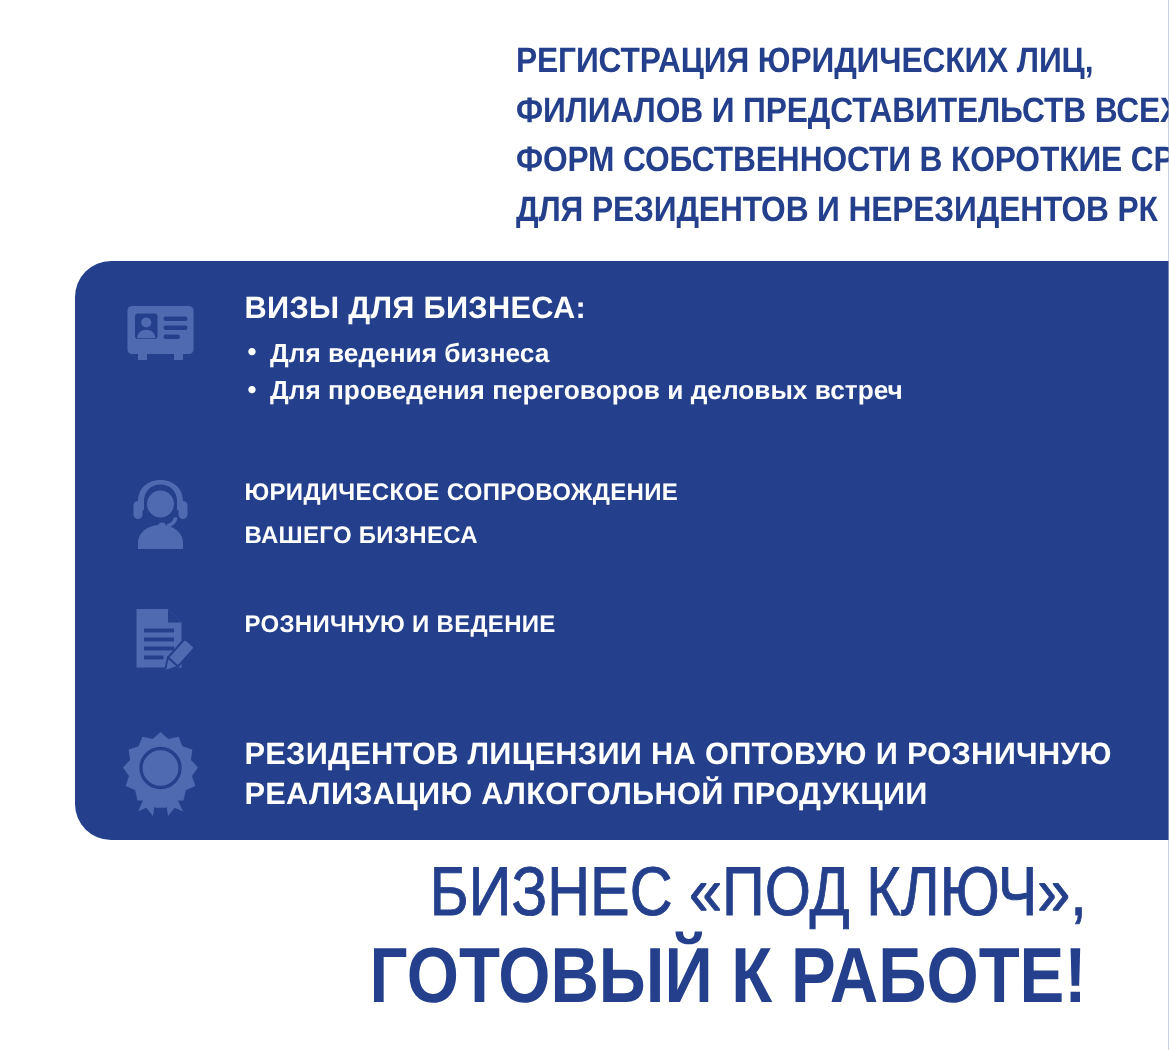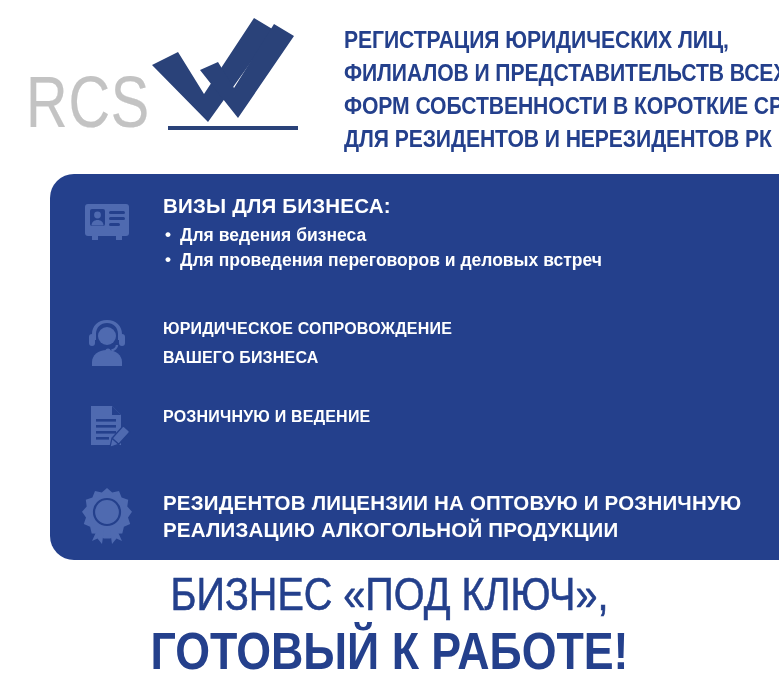--- a/index.html
+++ b/index.html
@@ -152,21 +152,21 @@
     line-height: 25px;
     color: #ffffff;
   }
 
   
   #tagline {
     position: absolute;
     left: 0;
     top: 568px;
     width: 779px;
-    text-align: center;
+    text-align: right;
   }
   #tagline-1 {
     font-family: "Liberation Sans", sans-serif;
     font-weight: 400;
     font-size: 46px;
     line-height: 53px;
     color: #24408c;
     letter-spacing: 0px;
     transform: scaleX(0.86);
     -webkit-text-stroke: 0.6px #24408c;
@@ -181,32 +181,20 @@
     transform: scaleX(0.86);
   }
 
   .icon-svg { display: block; width: 100%; height: 100%; }
 </style>
 </head>
 <body>
 
 <div id="header">
 
-  <div id="logo-block">
-    <div id="logo-wordmark">RCS</div>
-
-    <div id="logo-checks">
-      <svg class="icon-svg" viewBox="0 0 150 104" xmlns="http://www.w3.org/2000/svg" aria-hidden="true">
-        <polygon points="6,47 32,34 58,76 108,0 128,12 62,104" fill="#2a4279"></polygon>
-        <polygon points="54,52 72,44 88,70 128,6 148,18 92,100" fill="#2a4279"></polygon>
-      </svg>
-    </div>
-
-    <div id="logo-rule"></div>
-  </div>
 
   <div id="headline">
     <div class="hl">РЕГИСТРАЦИЯ ЮРИДИЧЕСКИХ ЛИЦ,</div>
     <div class="hl">ФИЛИАЛОВ И ПРЕДСТАВИТЕЛЬСТВ ВСЕХ</div>
     <div class="hl">ФОРМ СОБСТВЕННОСТИ В КОРОТКИЕ СРОКИ</div>
     <div class="hl">ДЛЯ РЕЗИДЕНТОВ И НЕРЕЗИДЕНТОВ РК</div>
   </div>
 
 </div>
 

